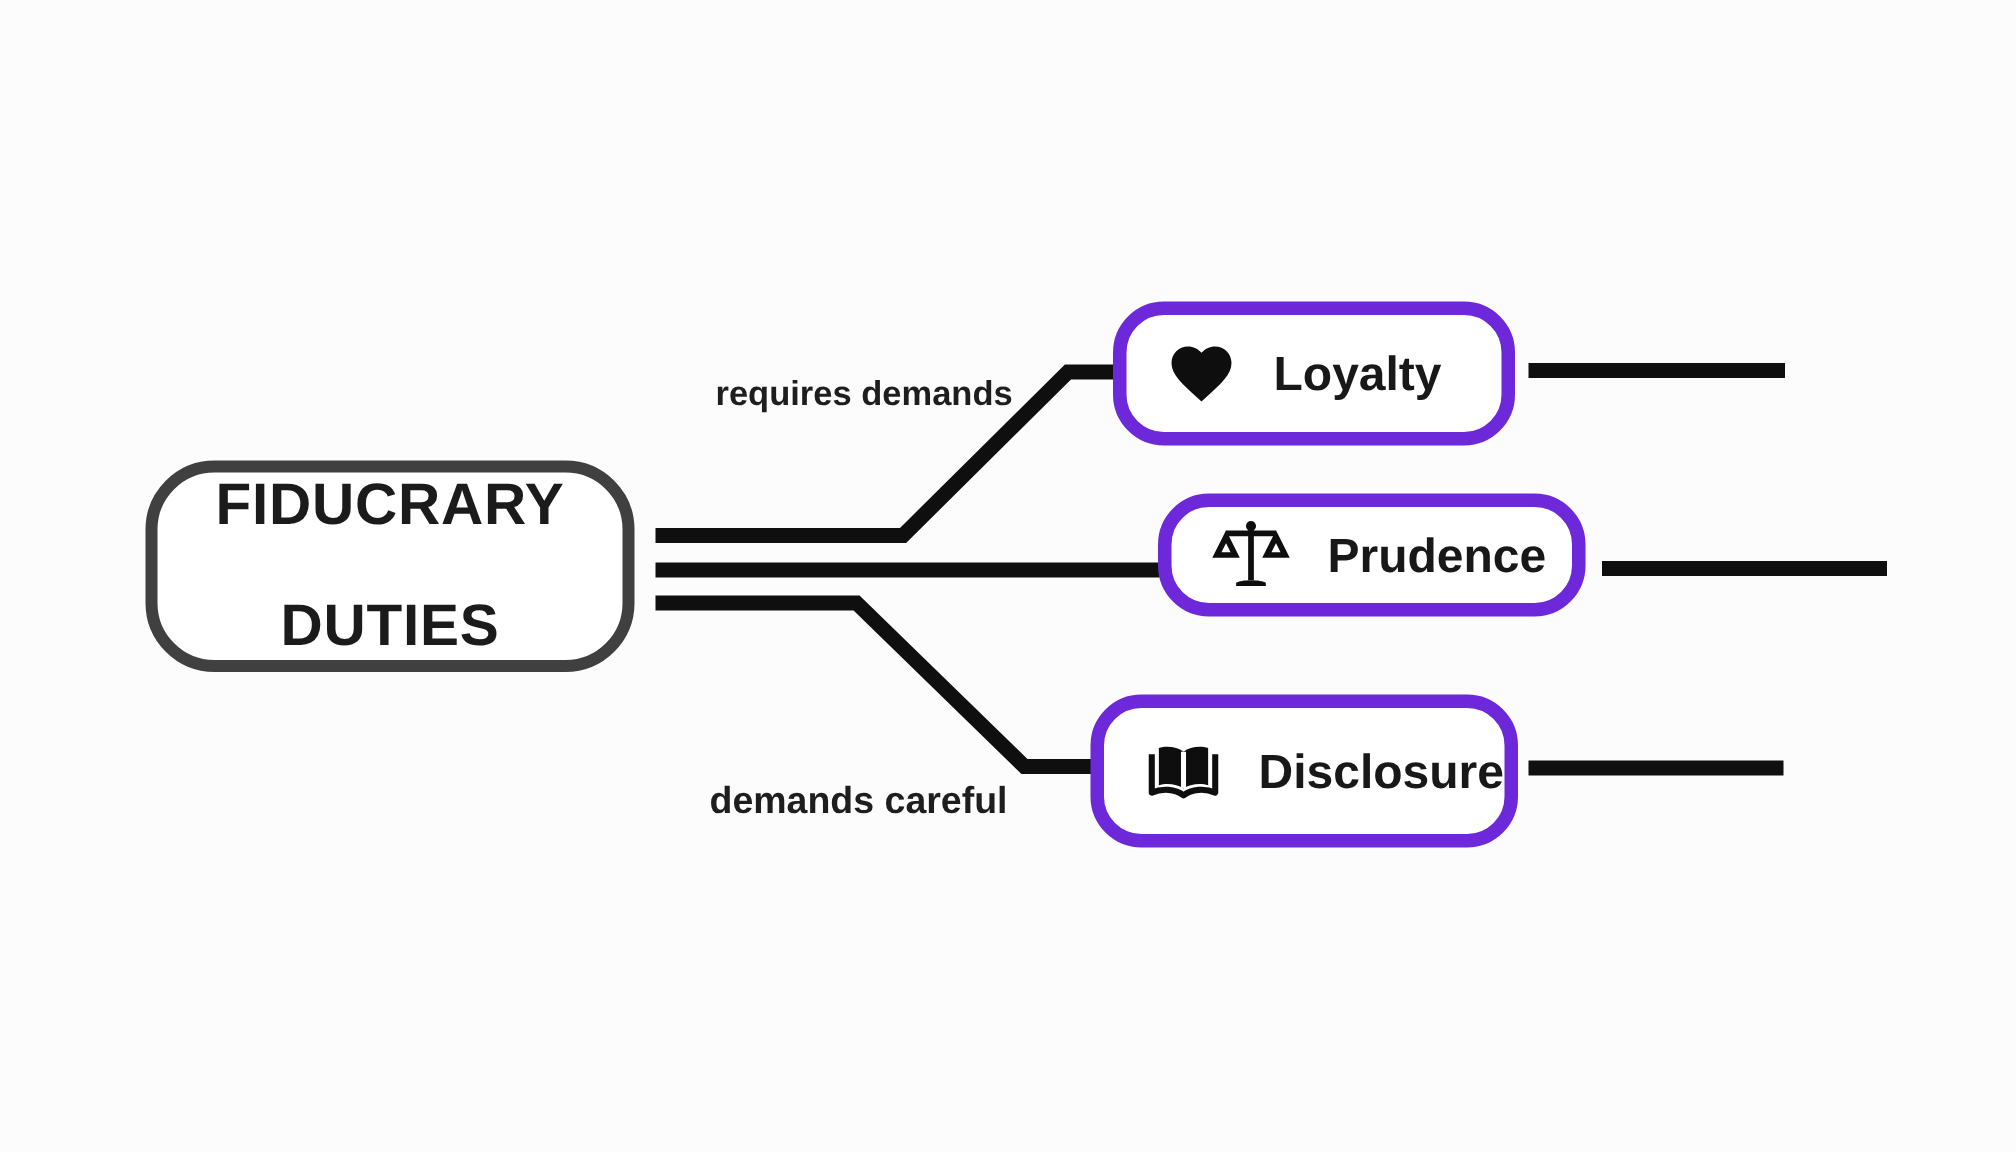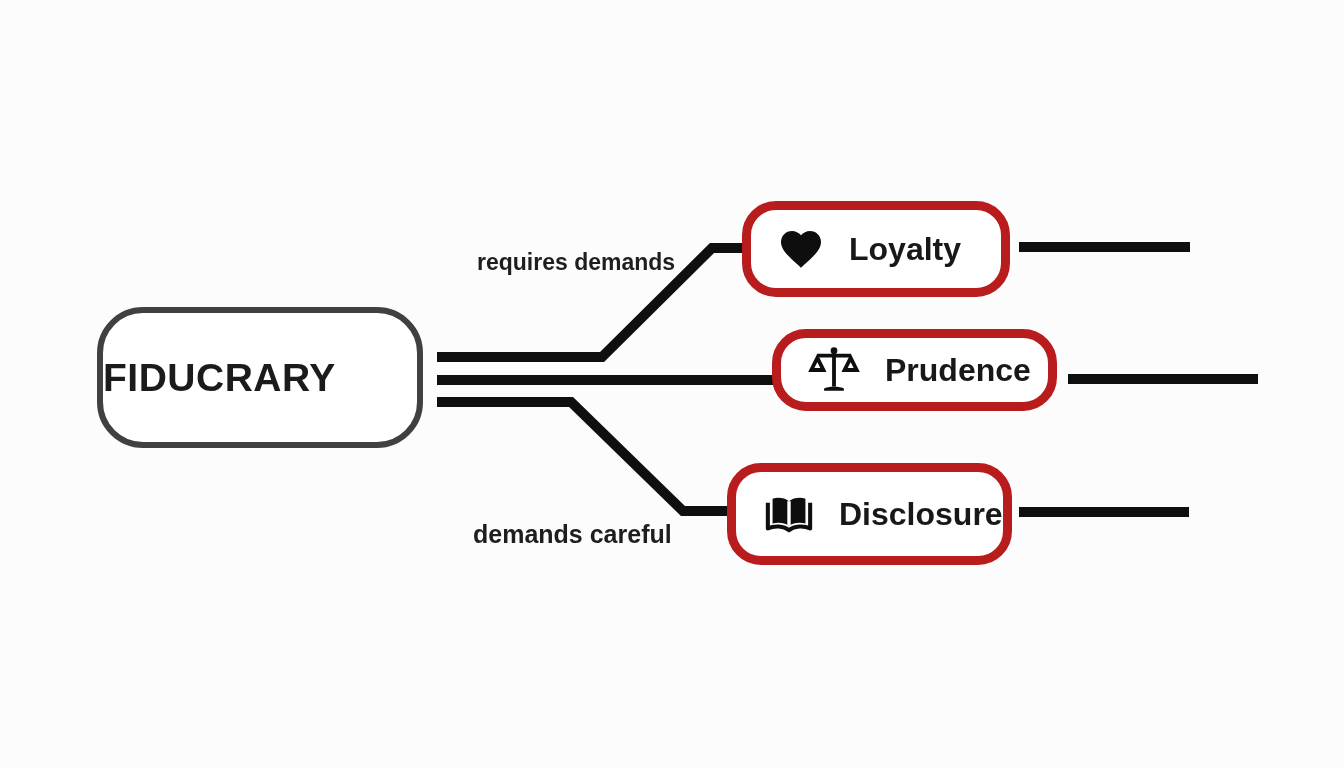--- a/index.html
+++ b/index.html
@@ -18,37 +18,37 @@
   .connectors {
     position: absolute;
     left: 0; top: 0;
     width: 1344px;
     height: 768px;
   }
   .node {
     position: absolute;
     box-sizing: border-box;
     background: #ffffff;
-    border: 9px solid #b91c1c;
+    border: 9px solid #6d28d9;
     border-radius: 34px;
     display: flex;
     align-items: center;
     padding: 0 26px;
     gap: 24px;
   }
   .node-root {
     position: absolute;
     box-sizing: border-box;
     left: 97px; top: 307px;
     width: 326px; height: 141px;
     background: #ffffff;
-    border: 6px solid #404040;
+    border: 8px solid #404040;
     border-radius: 46px;
     display: flex;
-    flex-direction: row;
+    flex-direction: column;
     align-items: center;
     justify-content: space-between;
     text-align: center;
   }
   .root-line {
     font-size: 39px;
     font-weight: bold;
     color: #1b1b1b;
     line-height: 1.12;
     letter-spacing: 0.5px;
@@ -88,20 +88,21 @@
       <polyline points="437,380 773,380"></polyline>
       <polyline points="437,402 571,402 683,511 728,511"></polyline>
       <polyline points="1019,247 1190,247"></polyline>
       <polyline points="1068,379 1258,379"></polyline>
       <polyline points="1019,512 1189,512"></polyline>
     </g>
   </svg>
 
   <div class="node-root">
     <div class="root-line">FIDUCRARY</div>
+    <div class="root-line">DUTIES</div>
   </div>
 
   <div class="edge-label edge-label-top">requires demands</div>
   <div class="edge-label edge-label-bottom">demands careful</div>
 
   <div class="node node-loyalty">
     <span class="icon">
       <svg width="48" height="48" viewBox="0 0 24 24">
         <path fill="#0e0e0e" d="M12 21.35l-1.45-1.32C5.4 15.36 2 12.28 2 8.5 2 5.42 4.42 3 7.5 3c1.74 0 3.41.81 4.5 2.09C13.09 3.81 14.76 3 16.5 3 19.58 3 22 5.42 22 8.5c0 3.78-3.4 6.86-8.55 11.53L12 21.35z"></path>
       </svg>

